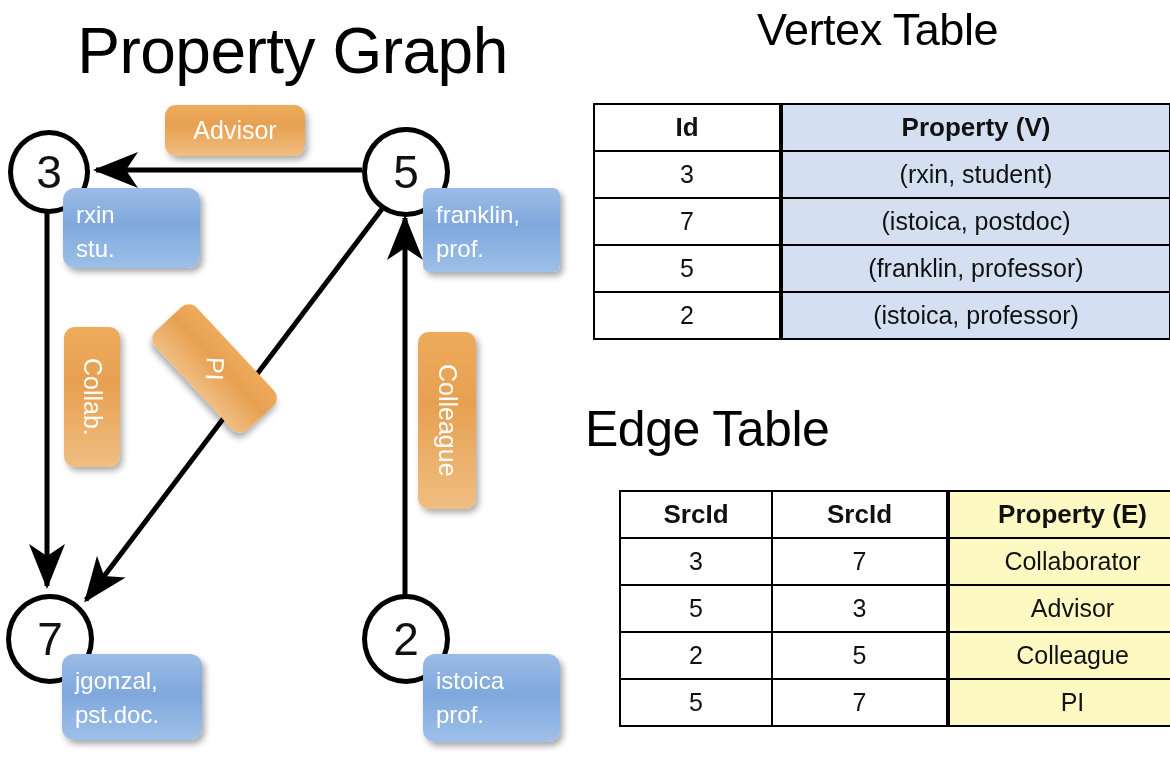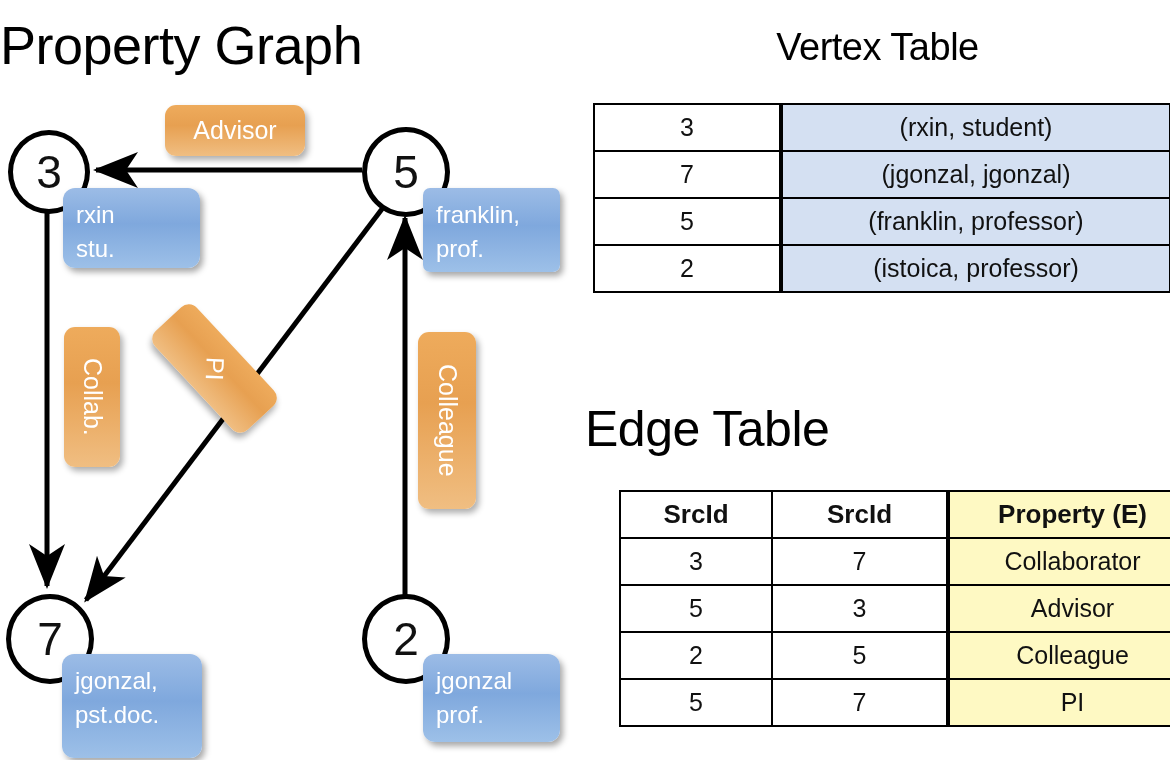--- a/index.html
+++ b/index.html
@@ -14,22 +14,22 @@
 
   
   .title{
     position:absolute;
     font-family:"Liberation Sans", sans-serif;
     font-weight:300;
     color:#000000;
     white-space:nowrap;
     letter-spacing:-0.5px;
   }
-  #title-graph{left:0;top:14px;width:585px;font-size:54px;}
-  #title-vertex{left:585px;top:26px;width:585px;text-align:center;font-size:38px;}
+  #title-graph{left:0;top:14px;width:585px;text-align:center;font-size:64px;}
+  #title-vertex{left:585px;top:4px;width:585px;text-align:center;font-size:45px;}
   #title-edge{left:585px;top:400px;width:585px;text-align:left;font-size:50px;}
 
   
   #graph{position:absolute;left:0;top:0;width:585px;height:760px;}
   #graph svg{position:absolute;left:0;top:0;}
 
   .node-circle{
     position:absolute;
     border:5px solid #000;
     border-radius:50%;
@@ -148,46 +148,50 @@
     <div class="prop-box" style="left:63px;top:188px;width:137px;height:80px;">
       <div>rxin</div>
       <div>stu.</div>
     </div>
 
     <div class="prop-box" style="left:423px;top:188px;width:137px;height:84px;border-radius:7px;">
       <div>franklin,</div>
       <div>prof.</div>
     </div>
 
-    <div class="prop-box" style="left:62px;top:654px;width:140px;height:104px;">
+    <div class="prop-box" style="left:62px;top:654px;width:140px;height:86px;">
       <div>jgonzal,</div>
       <div>pst.doc.</div>
     </div>
 
     <div class="prop-box" style="left:423px;top:654px;width:137px;height:88px;">
-      <div>jgonzal</div>
+      <div>istoica</div>
       <div>prof.</div>
     </div>
   </div>
 
   <div id="title-vertex" class="title">Vertex Table</div>
 
   <table class="tbl" id="vertex-table" style="left:593px;top:103px;width:576px;">
     <colgroup>
         <col style="width:187px">
         <col style="width:389px">
       </colgroup>
     <tbody>
       <tr>
+        <td class="hdr">Id</td>
+        <td class="hdr sep blue-cell">Property (V)</td>
+      </tr>
+      <tr>
         <td>3</td>
         <td class="sep blue-cell">(rxin, student)</td>
       </tr>
       <tr>
         <td>7</td>
-        <td class="sep blue-cell">(jgonzal, jgonzal)</td>
+        <td class="sep blue-cell">(istoica, postdoc)</td>
       </tr>
       <tr>
         <td>5</td>
         <td class="sep blue-cell">(franklin, professor)</td>
       </tr>
       <tr>
         <td>2</td>
         <td class="sep blue-cell">(istoica, professor)</td>
       </tr>
     </tbody>

